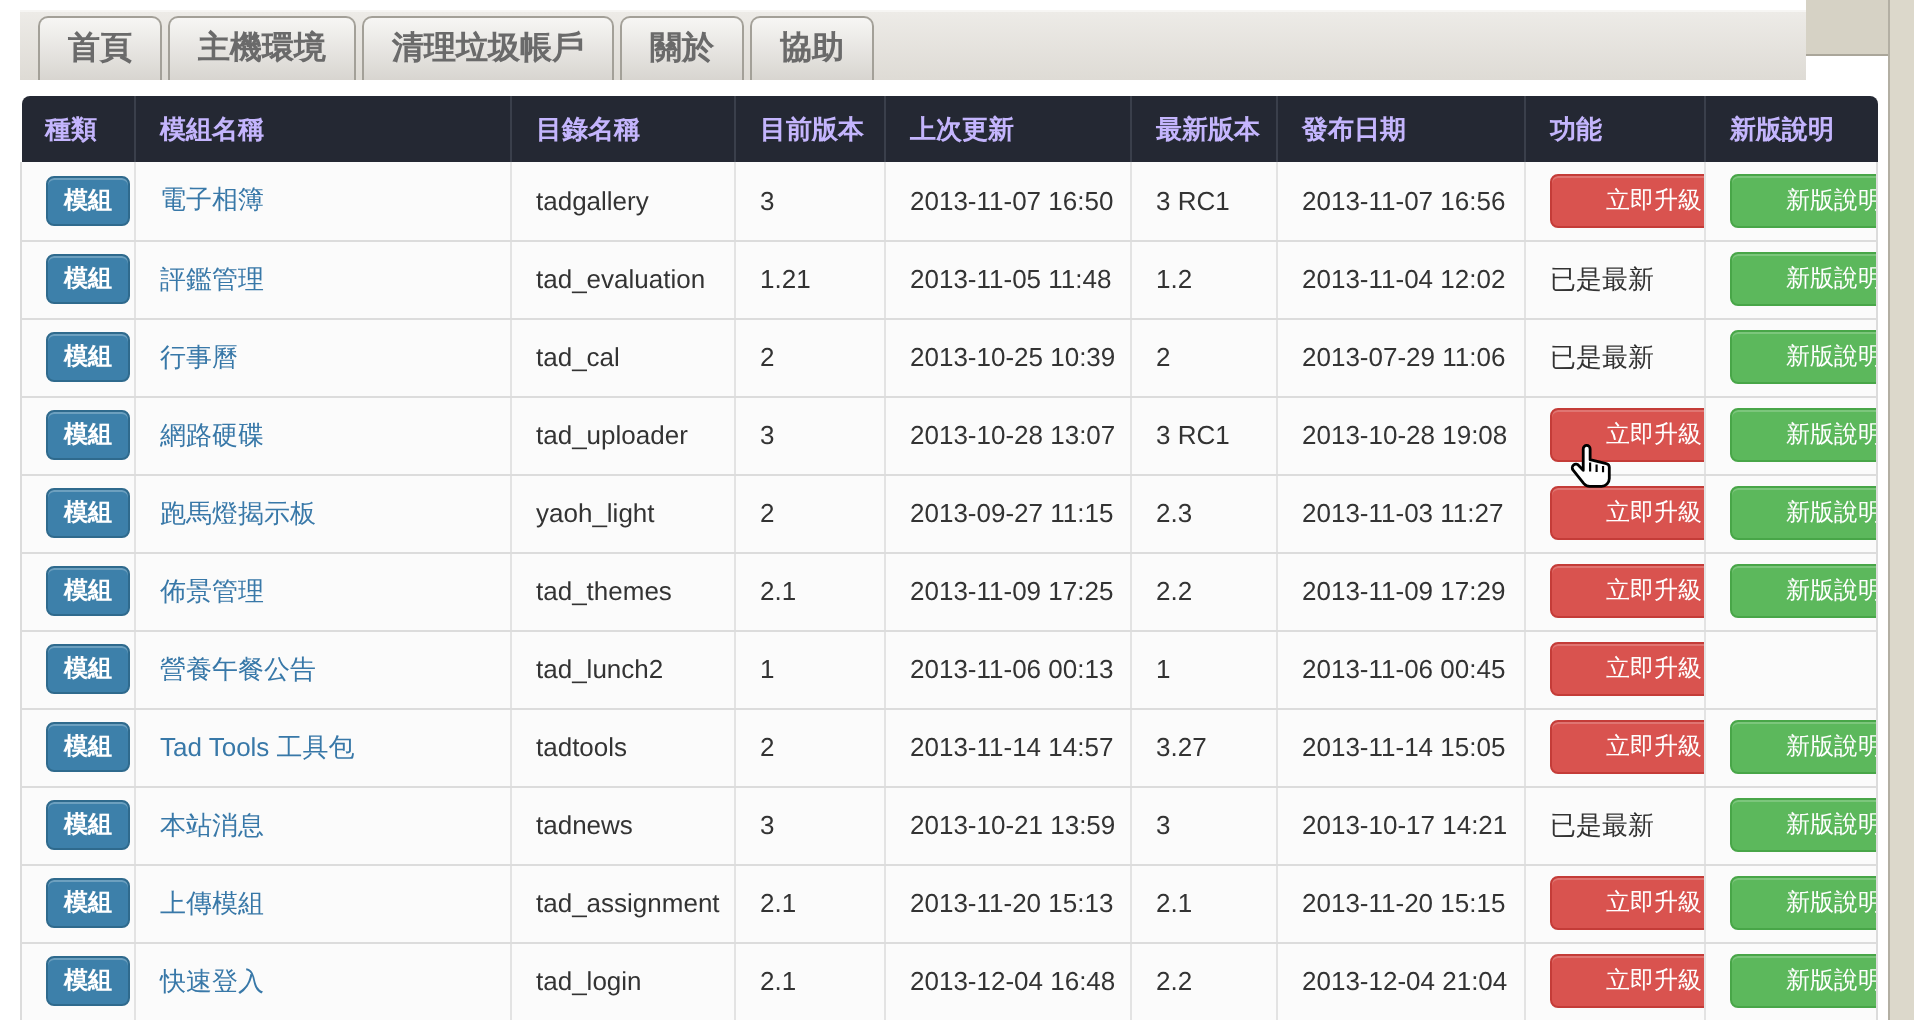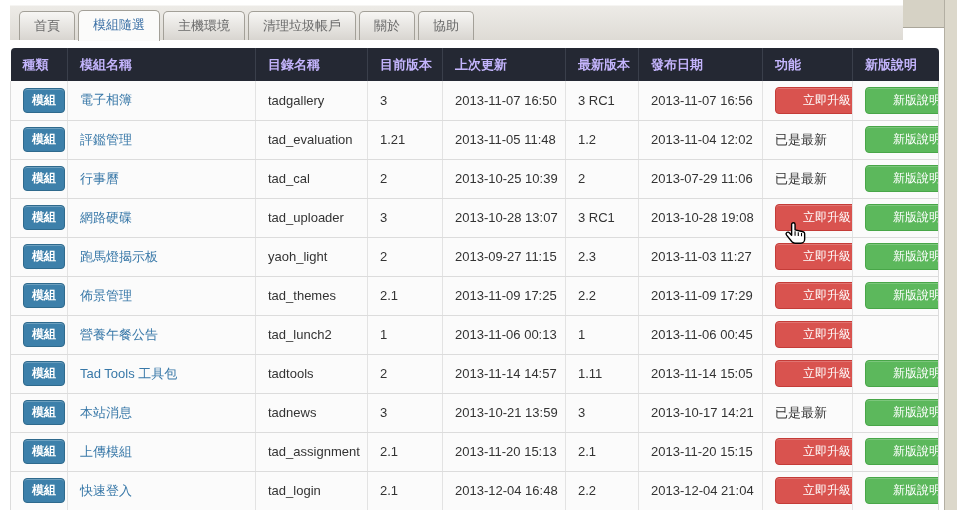--- a/index.html
+++ b/index.html
@@ -25,21 +25,21 @@
     position: absolute; left: 10px; top: 5px; width: 893px; height: 35px;
     background: linear-gradient(#edebe7, #dedbd5);
     border-top: 1px solid #f6f5f3;
     display: flex; align-items: flex-end; padding-left: 9px;
   }
   .tab {
     display: inline-block; margin-right: 3px; padding: 5px 14px 5px 14px;
     border: 1px solid #a3a098; border-bottom: none;
     border-radius: 5px 5px 0 0;
     background: linear-gradient(#f7f6f4, #d8d5d0);
-    font-size: 13px; font-weight: normal; color: #6a6a6a;
+    font-size: 16px; font-weight: bold; color: #6a6a6a;
     cursor: default; white-space: nowrap; text-align: center;
   }
   .tab.active {
     background: #fbfbfa; color: #3a6fa5; padding-bottom: 7px; margin-bottom: -1px;
     position: relative; z-index: 2;
   }
 
   
   .table-wrap { position: absolute; left: 10px; top: 48px; width: 928px; }
   table { border-collapse: collapse; table-layout: fixed; width: 928px; }
@@ -84,21 +84,20 @@
   }
 </style>
 </head>
 <body>
 
 <div class="edge-top-right"></div>
 <div class="edge-right"></div>
 
 <div class="tabbar">
   <span class="tab">首頁</span>
-  <span class="tab active">模組隨選</span>
   <span class="tab">主機環境</span>
   <span class="tab">清理垃圾帳戶</span>
   <span class="tab">關於</span>
   <span class="tab">協助</span>
 </div>
 
 <div class="table-wrap">
   <table>
     <colgroup>
       <col style="width:57px">
@@ -201,21 +200,21 @@
           <td>2013-11-06 00:45</td>
           <td><span class="btn btn-upgrade">立即升級</span></td>
           <td></td>
         </tr>
         <tr>
           <td><span class="badge">模組</span></td>
           <td><a class="modlink">Tad Tools 工具包</a></td>
           <td>tadtools</td>
           <td>2</td>
           <td>2013-11-14 14:57</td>
-          <td>1.11</td>
+          <td>3.27</td>
           <td>2013-11-14 15:05</td>
           <td><span class="btn btn-upgrade">立即升級</span></td>
           <td><span class="btn btn-notes">新版說明</span></td>
         </tr>
         <tr>
           <td><span class="badge">模組</span></td>
           <td><a class="modlink">本站消息</a></td>
           <td>tadnews</td>
           <td>3</td>
           <td>2013-10-21 13:59</td>

